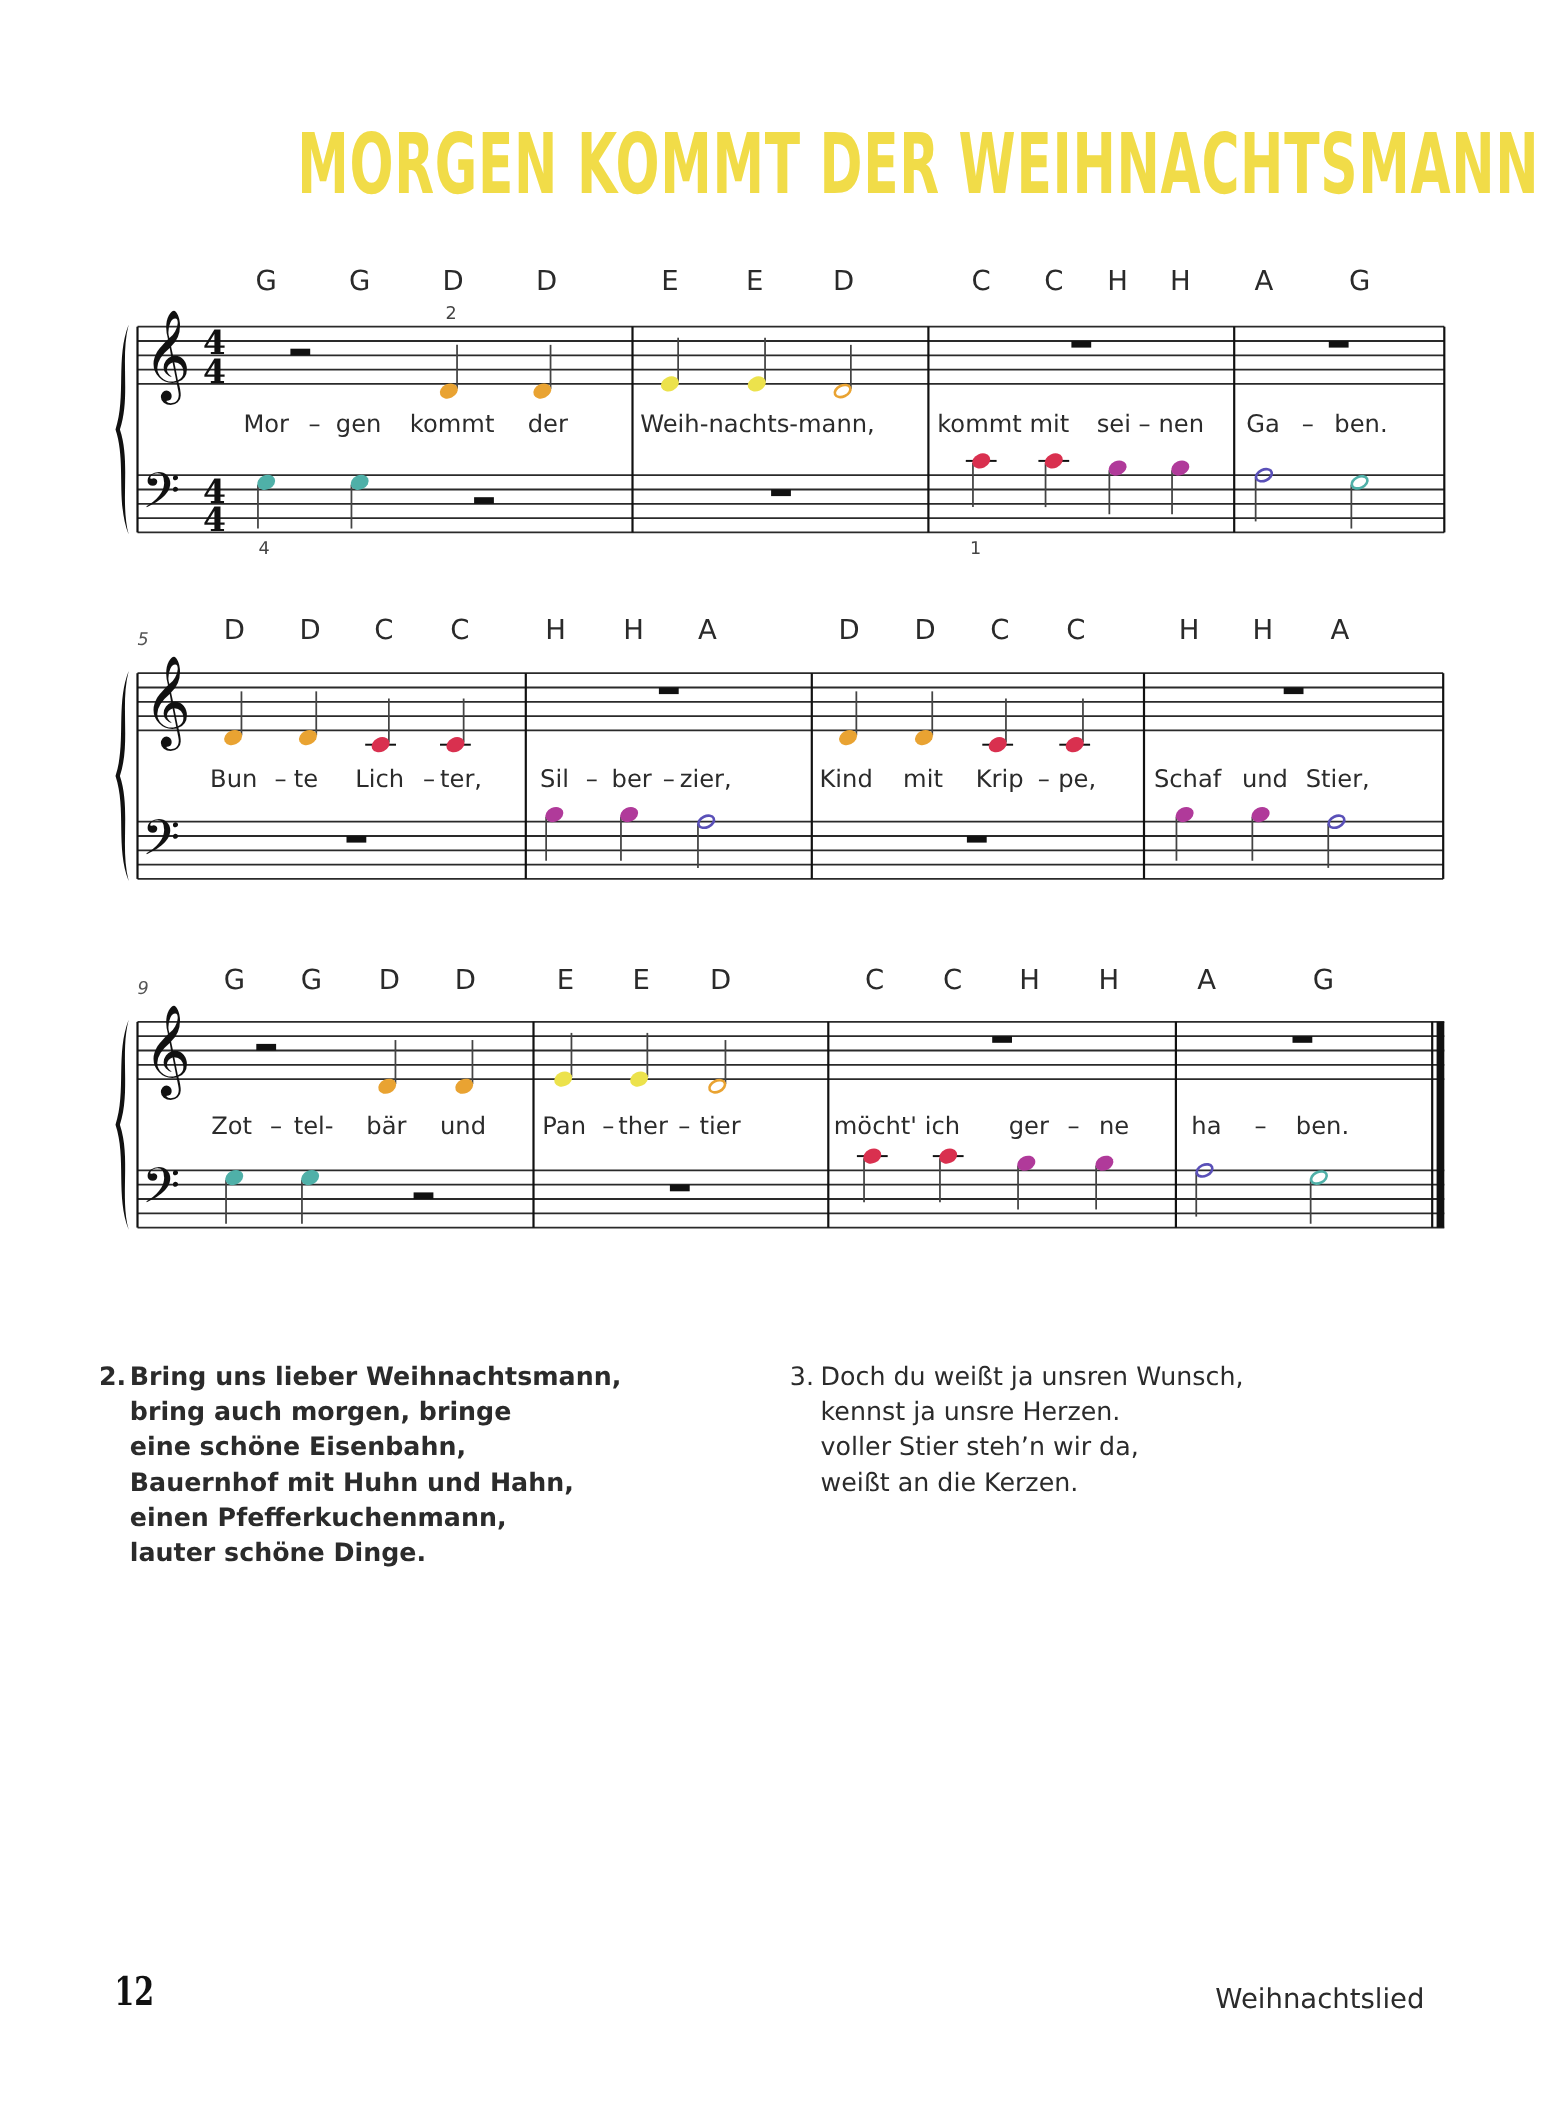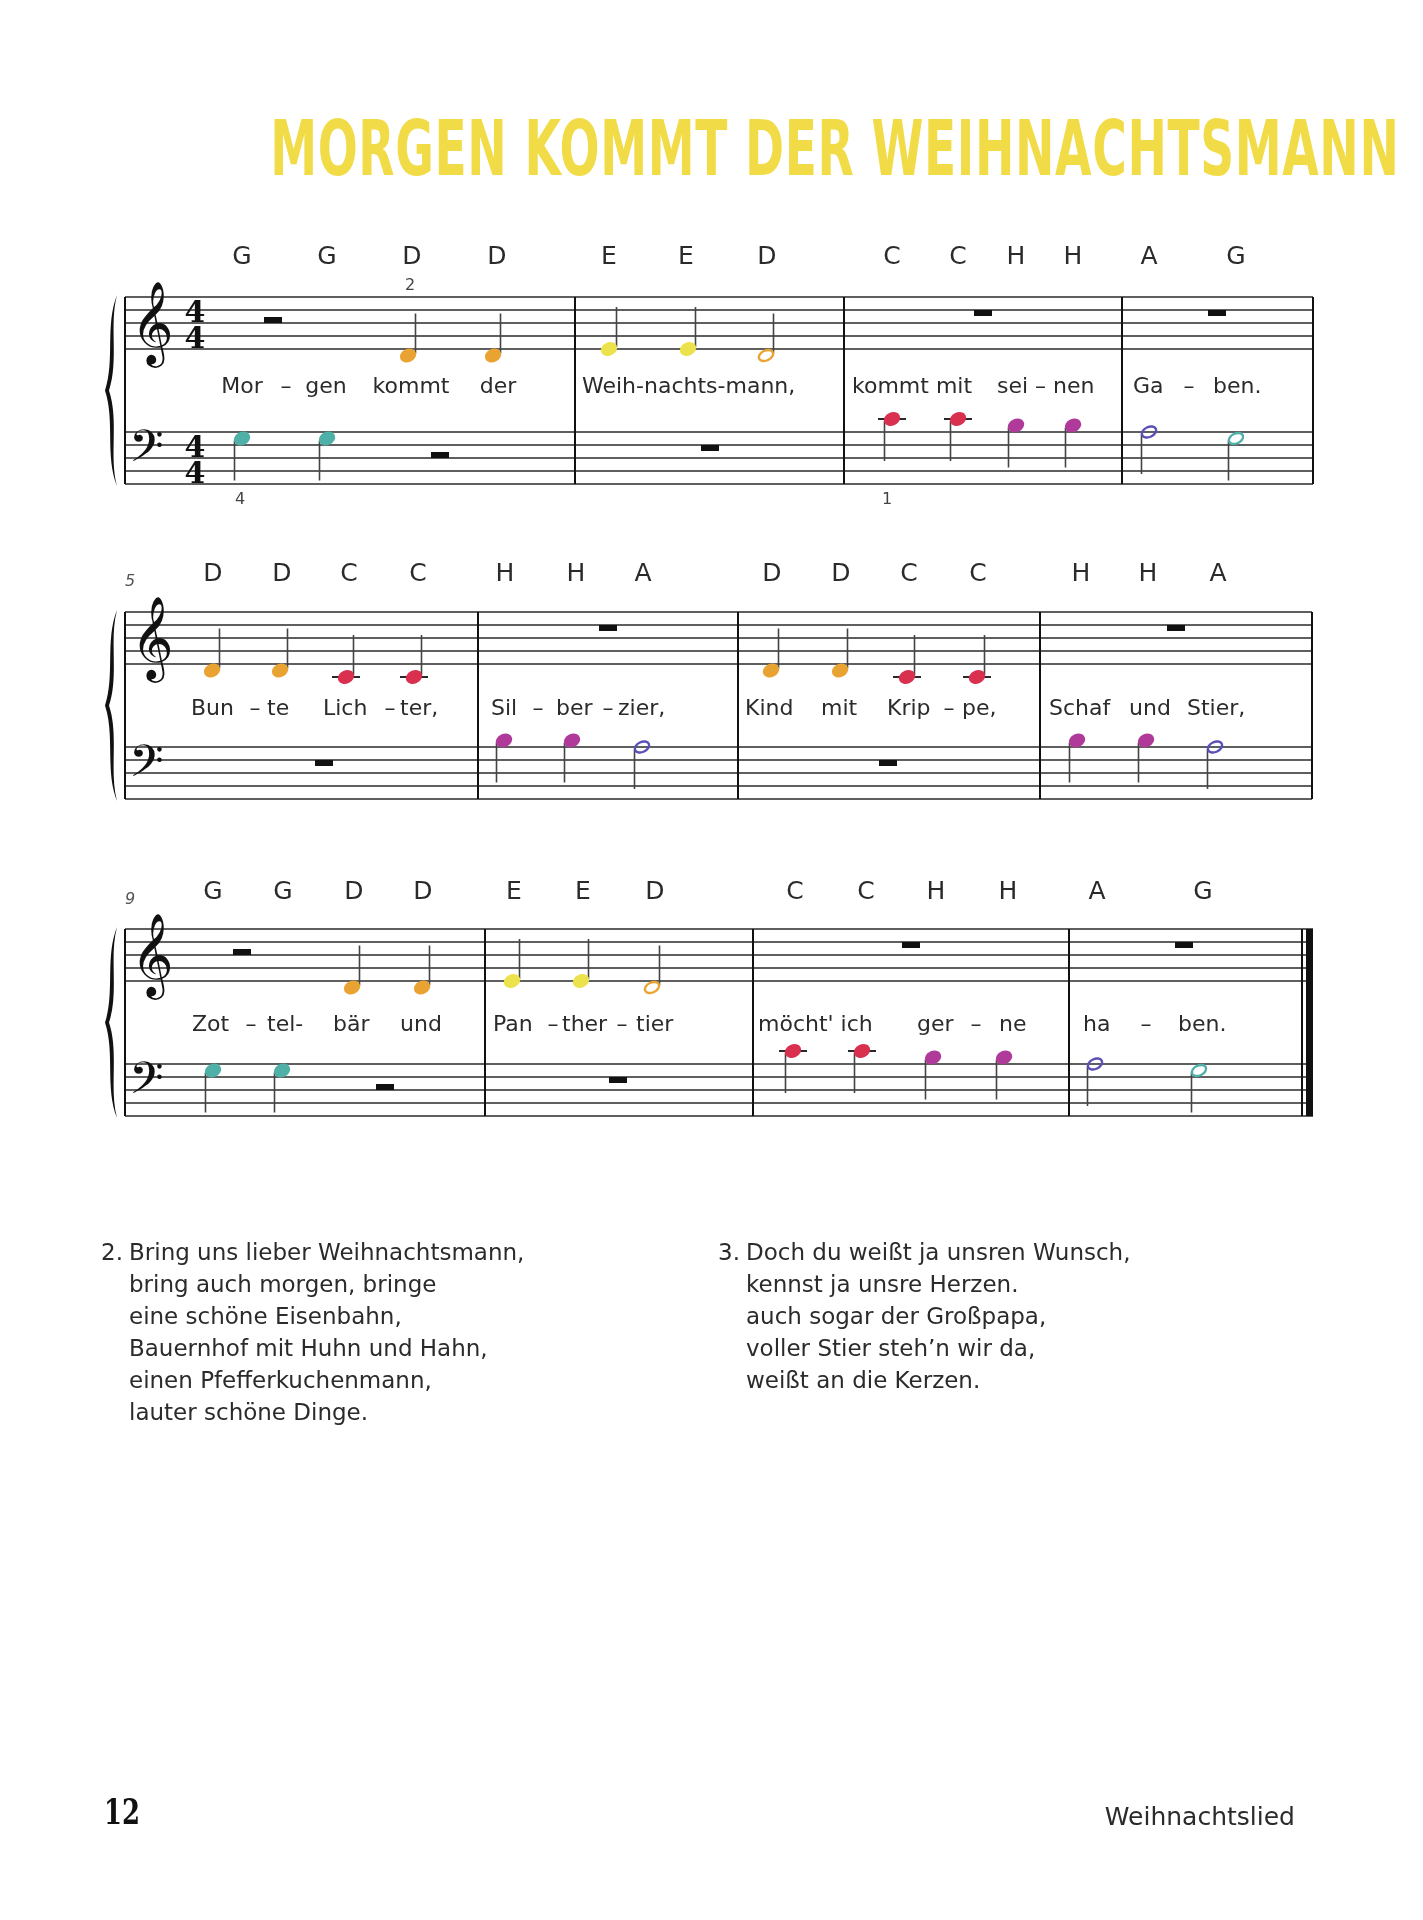--- a/index.html
+++ b/index.html
@@ -369,31 +369,30 @@
       <text x="758" y="1031" font-size="22" fill="#2b2b2b" font-family="&quot;DejaVu Sans&quot;, sans-serif" text-anchor="start">möcht' ich</text>
       <text x="917" y="1031" font-size="22" fill="#2b2b2b" font-family="&quot;DejaVu Sans&quot;, sans-serif" text-anchor="start">ger</text>
       <text x="976" y="1031" font-size="22" fill="#2b2b2b" font-family="&quot;DejaVu Sans&quot;, sans-serif" text-anchor="middle">–</text>
       <text x="999" y="1031" font-size="22" fill="#2b2b2b" font-family="&quot;DejaVu Sans&quot;, sans-serif" text-anchor="start">ne</text>
       <text x="1083" y="1031" font-size="22" fill="#2b2b2b" font-family="&quot;DejaVu Sans&quot;, sans-serif" text-anchor="start">ha</text>
       <text x="1146" y="1031" font-size="22" fill="#2b2b2b" font-family="&quot;DejaVu Sans&quot;, sans-serif" text-anchor="middle">–</text>
       <text x="1178" y="1031" font-size="22" fill="#2b2b2b" font-family="&quot;DejaVu Sans&quot;, sans-serif" text-anchor="start">ben.</text>
     </g>
   </svg>
 
-<div class="verse" id="verse-2" style="left:101px;">
+<div class="verse" id="verse-2" style="left:90px;font-weight:bold;">
   <span class="line"><span class="num">2.</span><span>Bring uns lieber Weihnachtsmann,</span></span>
   <span class="line cont">bring auch morgen, bringe</span>
   <span class="line cont">eine schöne Eisenbahn,</span>
   <span class="line cont">Bauernhof mit Huhn und Hahn,</span>
   <span class="line cont">einen Pfefferkuchenmann,</span>
   <span class="line cont">lauter schöne Dinge.</span>
 </div>
 
 <div class="verse" id="verse-3" style="left:718px;">
   <span class="line"><span class="num">3.</span><span>Doch du weißt ja unsren Wunsch,</span></span>
   <span class="line cont">kennst ja unsre Herzen.</span>
-  <span class="line cont">auch sogar der Großpapa,</span>
   <span class="line cont">voller Stier steh’n wir da,</span>
   <span class="line cont">weißt an die Kerzen.</span>
 </div>
 
 <div class="page-num">12</div>
 <div class="footer-label">Weihnachtslied</div>
 
 </body></html>

